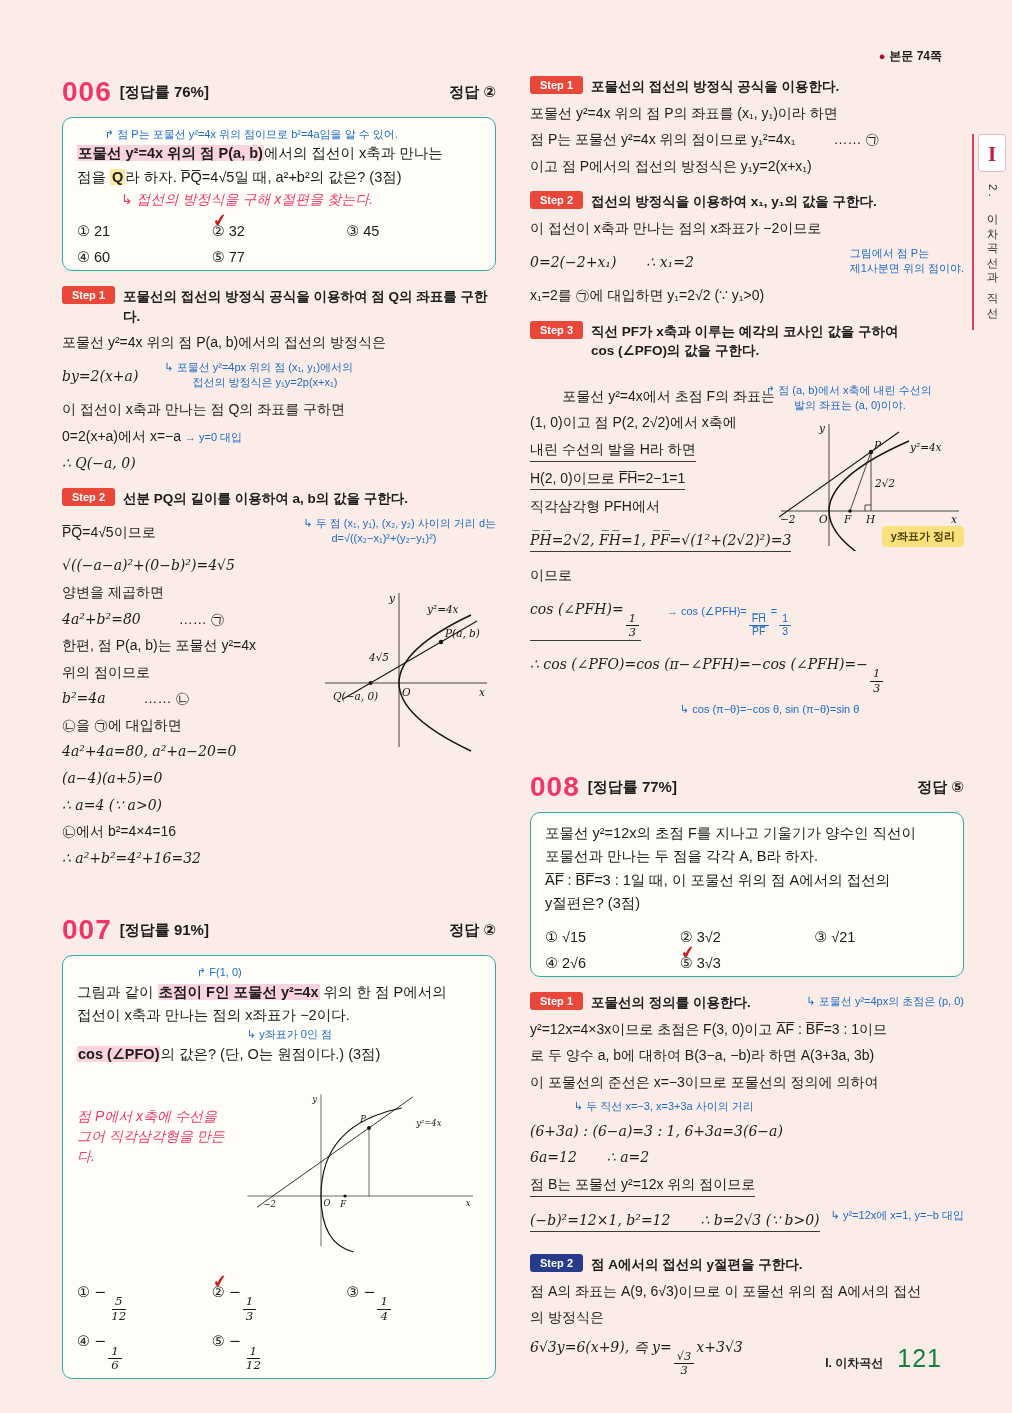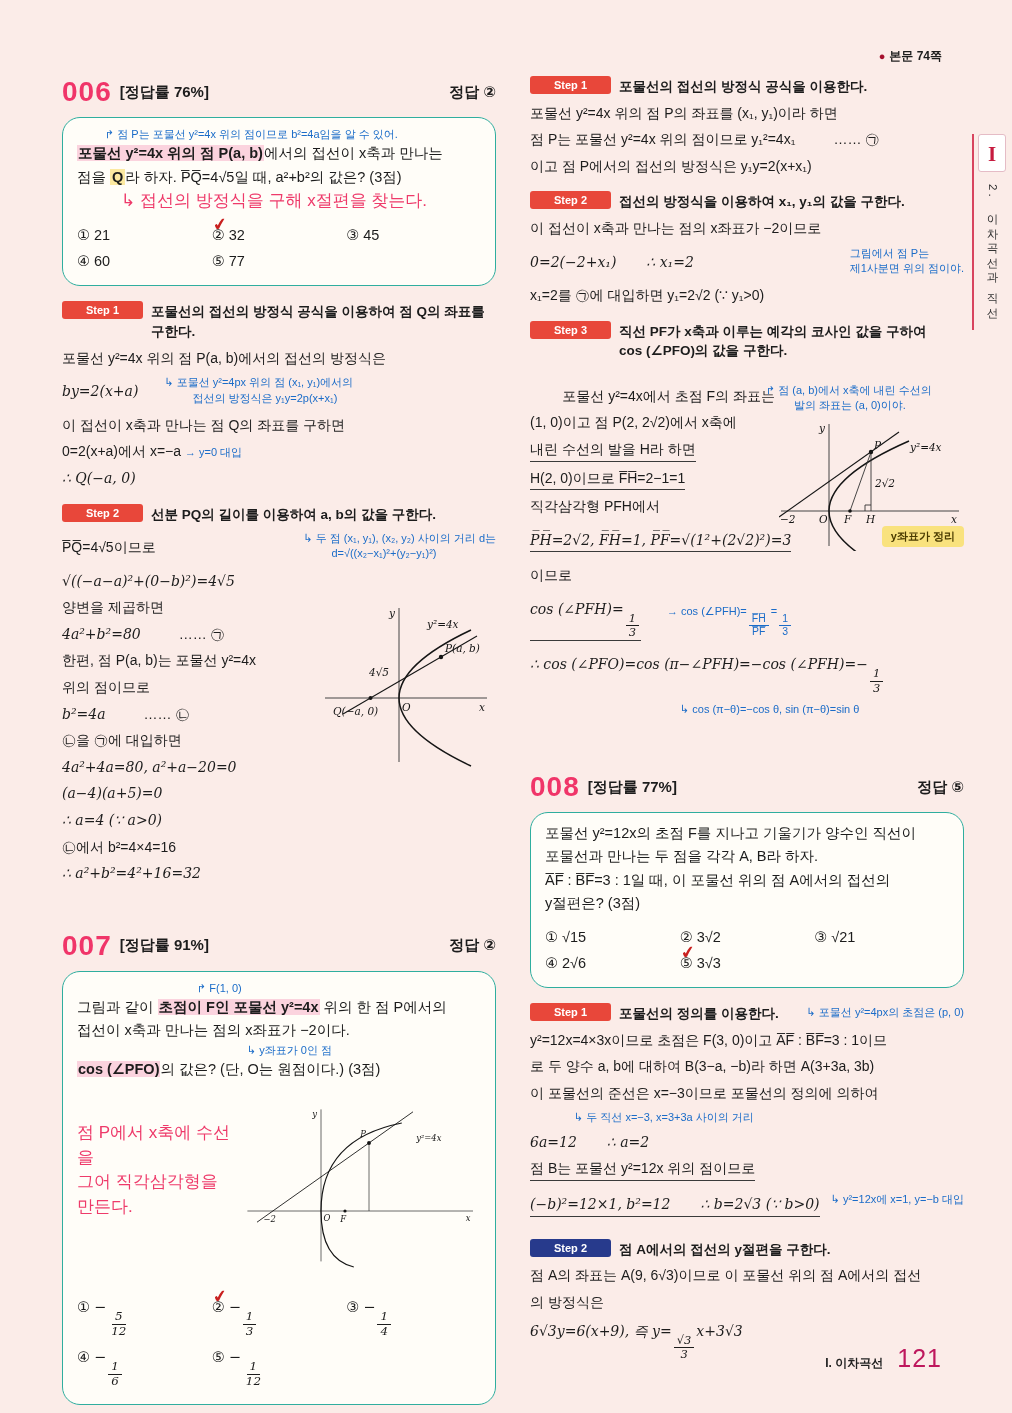--- a/index.html
+++ b/index.html
@@ -15,53 +15,53 @@
   .side-rule { position:absolute; right:38px; top:134px; height:196px; border-left:2px solid #d8445f; }
   .side-tab { position:absolute; right:4px; top:134px; width:32px; text-align:center; }
   .side-tab .roman {
     display:block; width:28px; height:38px; line-height:38px; margin:0 auto 12px;
     background:#fff; border:1px solid #e5bcc6; border-radius:3px;
     color:#c61a3e; font-family:"Liberation Serif","DejaVu Serif",serif; font-size:21px; font-weight:bold;
   }
   .side-tab .vlabel { writing-mode:vertical-rl; font-size:11.5px; letter-spacing:3px; color:#333; margin:0 auto; }
   .footer { position:absolute; bottom:40px; right:70px; display:flex; align-items:baseline; gap:14px; }
   .footer .sec { font-size:12px; font-weight:bold; color:#222; }
-  .footer .pg { font-size:25px; color:#be185d; letter-spacing:1px; }
+  .footer .pg { font-size:25px; color:#15803d; letter-spacing:1px; }
 
   
   .col { position:absolute; top:76px; }
   .col.left  { left:62px;  width:434px; }
   .col.right { left:530px; width:434px; }
 
   
   .phead { display:flex; align-items:center; margin-bottom:9px; }
   .pnum { font-size:28px; font-weight:800; color:#f03569; letter-spacing:1px; }
   .rate { font-size:15px; font-weight:bold; margin-left:8px; }
   .ans  { margin-left:auto; font-size:15px; font-weight:bold; }
 
   
-  .qbox { background:#fffdf8; border:1.6px solid #2fae9f; border-radius:18px; padding:9px 14px 11px; }
+  .qbox { background:#fffdf8; border:1.6px solid #2fae9f; border-radius:10px; padding:9px 14px 0; }
   .stmt { font-size:14.5px; line-height:1.6; }
   .hlp { background:#fbd3de; font-weight:bold; padding:0 1px; }
   .hly { background:#fce9a0; font-weight:bold; padding:0 2px; }
 
   
   .nb { color:#1b6cc8; font-size:11px; line-height:1.4; }
-  .nm { color:#ee3a6a; font-size:17px; line-height:1.45; }
+  .nm { color:#ee3a6a; font-size:14px; line-height:1.45;font-style:italic; }
   .ind1 { margin-left:28px; } .ind2 { margin-left:44px; }
   .ind3 { margin-left:120px; } .ind4 { margin-left:170px; } .ind5 { margin-left:150px; }
 
   
   .choices { display:flex; flex-wrap:wrap; margin-top:9px; }
   .choice { width:33.33%; font-size:14.5px; position:relative; padding:5px 0; }
   .check { position:absolute; left:1px; top:-8px; font-size:17px; color:#c9201f; transform:rotate(-10deg); }
 
   
   .step-row { display:flex; align-items:flex-start; gap:8px; margin:15px 0 7px; }
-  .badge { background:#e8473a; color:#fff; font-size:11px; font-weight:bold; padding:3px 24px; border-radius:3px; white-space:nowrap; flex:none; }
+  .badge { background:#e8473a; color:#fff; font-size:11px; font-weight:bold; padding:3px 10px; border-radius:3px; white-space:nowrap; flex:none; }
   .badge.navy { background:#273a8c; }
   .step-title { font-size:13.5px; font-weight:bold; line-height:1.45; padding-top:1px; }
   .sline { font-size:14px; line-height:1.4; margin:7px 0; }
   .fm { font-family:"DejaVu Serif","Liberation Serif",serif; font-style:italic; }
   .ul { display:inline-block; border-bottom:1.3px solid #3a3a3a; padding-bottom:1px; }
   .ref { margin-left:38px; }
   .sp { margin-left:30px; }
   .row { display:flex; align-items:flex-start; }
   .notecol { margin-left:26px; }
   .mla { margin-left:auto; }
@@ -348,20 +348,21 @@
 
   <div class="step-row">
     <span class="badge">Step 1</span>
     <span class="step-title">포물선의 정의를 이용한다.</span>
     <span class="nb mla" style="margin-top:2px;">↳ 포물선 y²=4px의 초점은 (p, 0)</span>
   </div>
   <div class="sline">y²=12x=4×3x이므로 초점은 F(3, 0)이고 A̅F̅ : B̅F̅=3 : 1이므</div>
   <div class="sline">로 두 양수 a, b에 대하여 B(3−a, −b)라 하면 A(3+3a, 3b)</div>
   <div class="sline">이 포물선의 준선은 x=−3이므로 포물선의 정의에 의하여</div>
   <div class="nb ind2">↳ 두 직선 x=−3, x=3+3a 사이의 거리</div>
+  <div class="sline fm">(6+3a) : (6−a)=3 : 1, 6+3a=3(6−a)</div>
   <div class="sline fm"><span>6a=12</span><span class="sp">∴ a=2</span></div>
   <div class="sline"><span class="ul">점 B는 포물선 y²=12x 위의 점이므로</span></div>
   <div class="row">
     <span class="sline fm"><span class="ul"><span>(−b)²=12×1, b²=12</span><span class="sp">∴ b=2√3 (∵ b&gt;0)</span></span></span>
     <span class="nb notecol mla" style="margin-top:4px;">↳ y²=12x에 x=1, y=−b 대입</span>
   </div>
 
   <div class="step-row">
     <span class="badge navy">Step 2</span>
     <span class="step-title">점 A에서의 접선의 y절편을 구한다.</span>

